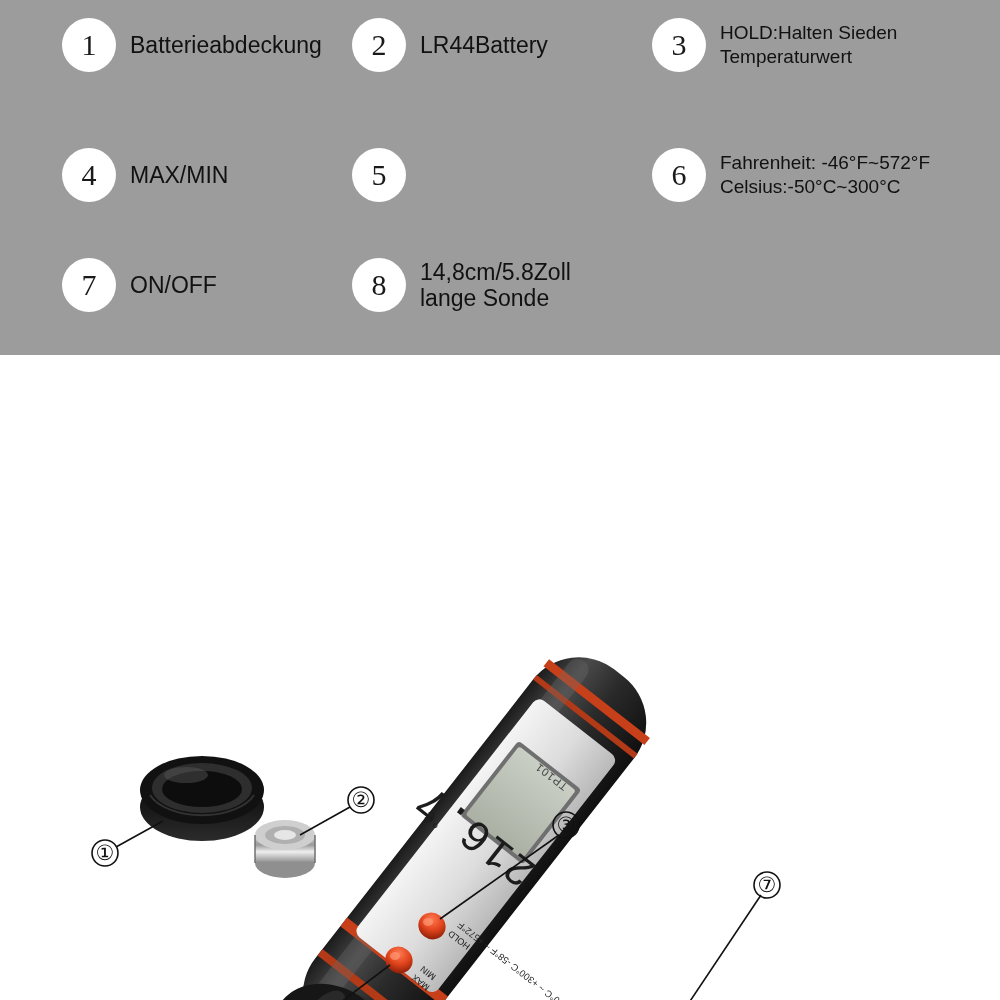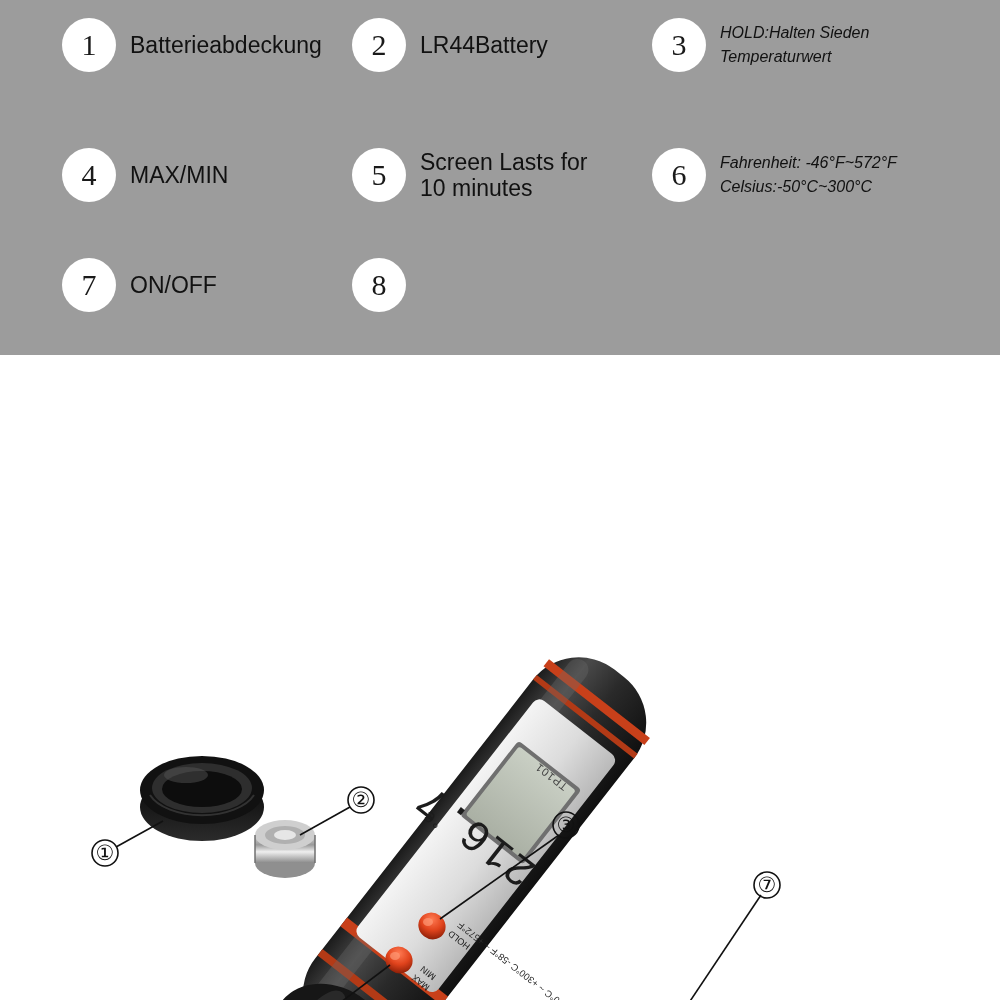--- a/index.html
+++ b/index.html
@@ -50,24 +50,23 @@
   }
   .legend-text {
     margin-left: 14px;
     color: #111111;
     font-size: 23px;
     line-height: 26px;
     max-width: 300px;
     white-space: pre-line;
   }
   .legend-text.small {
-    font-size: 16px;
+    font-size: 19px;
     line-height: 24px;
     max-width: 320px;
-    font-style: italic;
   }
 
   
   .col1 { left: 62px; }
   .col2 { left: 352px; }
   .col3 { left: 652px; }
 
   .row1 { top: 18px; }
   .row2 { top: 148px; }
   .row3 { top: 258px; }
@@ -142,35 +141,35 @@
       <div class="legend-text small">HOLD:Halten Sieden
 Temperaturwert</div>
     </div>
 
     <div class="legend-item col1 row2">
       <div class="badge">4</div>
       <div class="legend-text">MAX/MIN</div>
     </div>
     <div class="legend-item col2 row2">
       <div class="badge">5</div>
-      <div class="legend-text">Screen Lasts for
-10 minutes</div>
     </div>
     <div class="legend-item col3 row2">
       <div class="badge">6</div>
       <div class="legend-text small">Fahrenheit:  -46°F~572°F
 Celsius:-50°C~300°C</div>
     </div>
 
     <div class="legend-item col1 row3">
       <div class="badge">7</div>
       <div class="legend-text">ON/OFF</div>
     </div>
     <div class="legend-item col2 row3">
       <div class="badge">8</div>
+      <div class="legend-text">14,8cm/5.8Zoll
+lange Sonde</div>
     </div>
   </div>
 
   <div id="diagram">
     <svg width="1000" height="645" viewBox="0 0 1000 645" xmlns="http://www.w3.org/2000/svg">
       <defs>
         <linearGradient id="capGrad" x1="0" y1="0" x2="0" y2="1">
           <stop offset="0%" stop-color="#3a3a3a"></stop>
           <stop offset="40%" stop-color="#141414"></stop>
           <stop offset="100%" stop-color="#2b2b2b"></stop>

